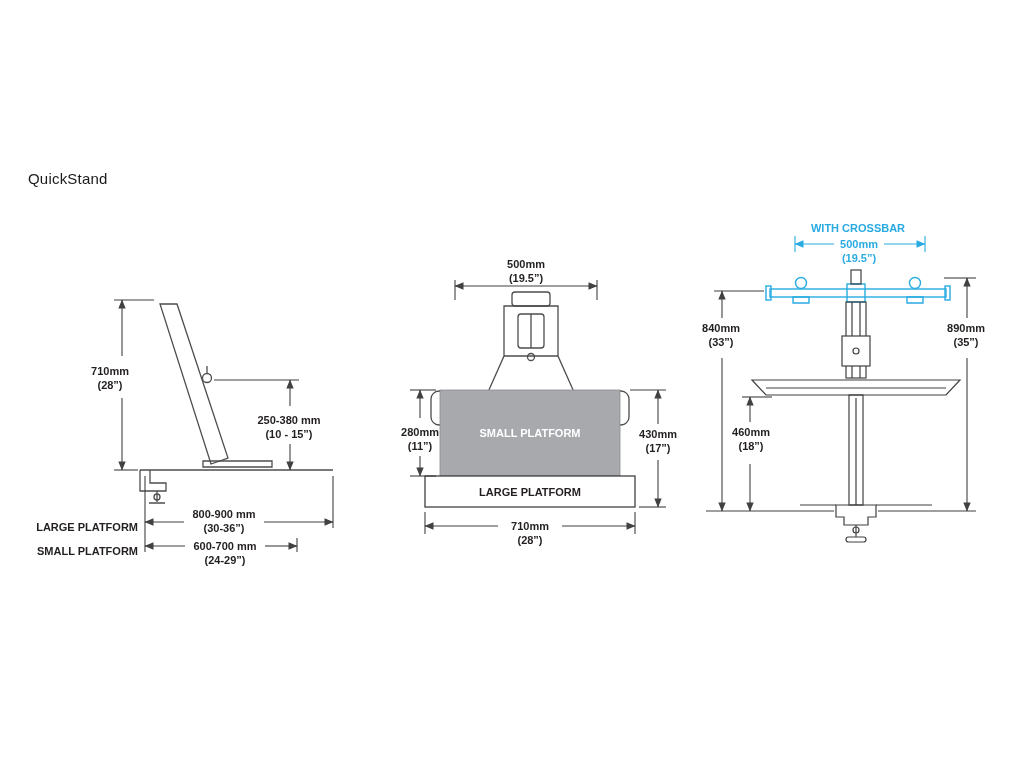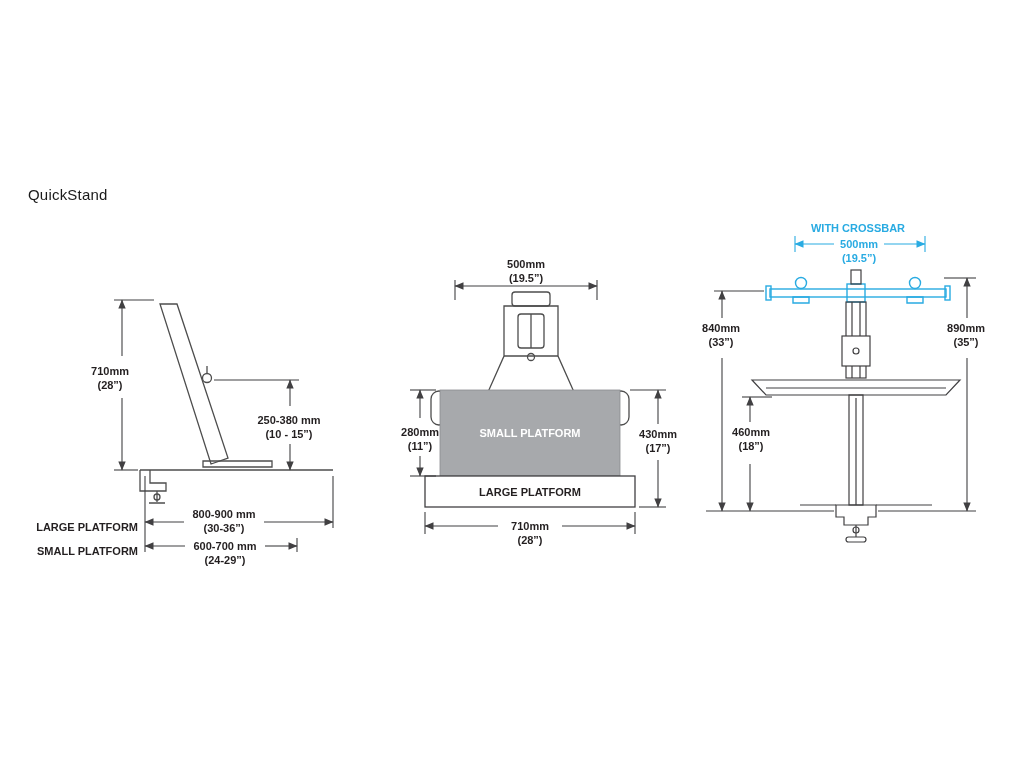--- a/index.html
+++ b/index.html
@@ -1,18 +1,18 @@
 <!DOCTYPE html>
 <html><head>
 <meta charset="utf-8">
 <style>
   html,body{margin:0;padding:0;background:#fff;}
   #page{position:relative;width:1024px;height:768px;background:#ffffff;overflow:hidden;
         font-family:"Liberation Sans",sans-serif;}
-  #title{position:absolute;left:28px;top:186px;font-size:15px;color:#1a1a1a;letter-spacing:.2px;}
+  #title{position:absolute;left:28px;top:170px;font-size:15px;color:#1a1a1a;letter-spacing:.2px;}
   svg{position:absolute;left:0;top:0;}
   text{font-family:"Liberation Sans",sans-serif;}
   .dimtxt{font-size:11px;font-weight:bold;fill:#231f20;}
   .cyantxt{font-size:11px;font-weight:bold;fill:#29abe2;}
   .plattxt{font-size:11px;font-weight:bold;}
 </style>
 </head>
 <body>
 
 <div id="page">

